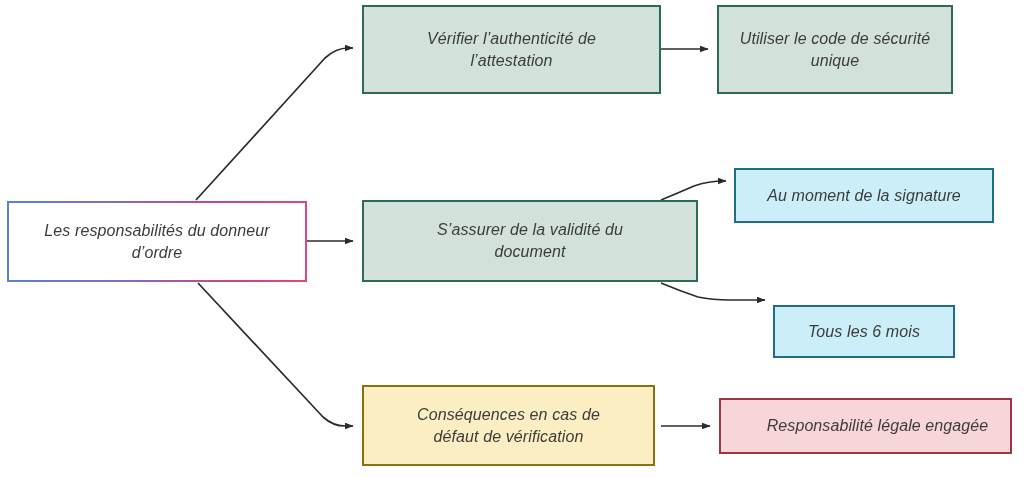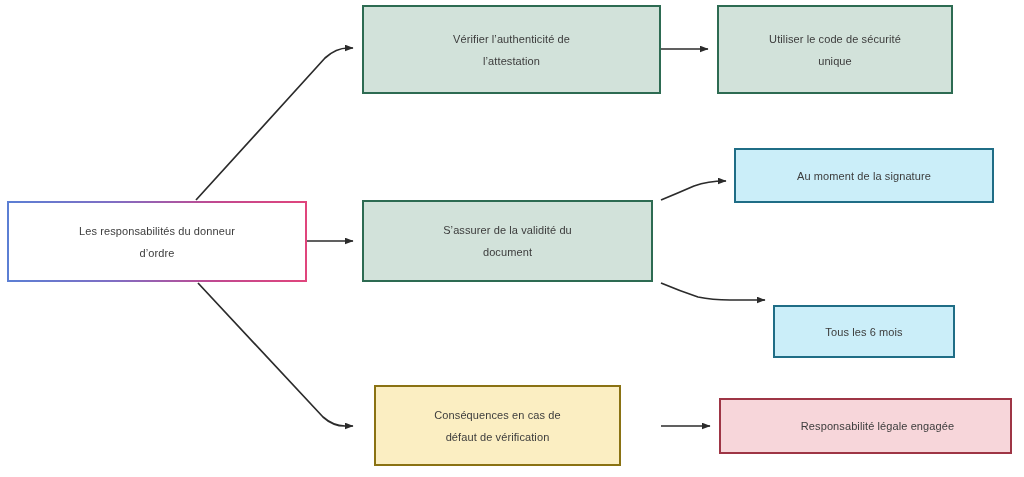--- a/index.html
+++ b/index.html
@@ -25,25 +25,26 @@
     pointer-events: none;
   }
   .node {
     position: absolute;
     box-sizing: border-box;
     display: flex;
     align-items: center;
     justify-content: center;
     text-align: center;
     color: #3c3c3c;
-    font-size: 11px;
+    font-size: 16px;
     line-height: 22px;
     letter-spacing: 0.1px;
     padding: 4px 12px;
     z-index: 2;
+    font-style: italic;
   }
   .node-label {
     display: block;
     width: 100%;
     white-space: pre-line;
   }
   .node-root {
     background: #ffffff;
     border: 2px solid transparent;
     background-image: linear-gradient(#ffffff, #ffffff),
@@ -103,34 +104,34 @@
   <div class="node node-green" style="left:362px; top:5px; width:299px; height:89px;">
     <span class="node-label">Vérifier l’authenticité de
 l’attestation</span>
   </div>
 
   <div class="node node-green" style="left:717px; top:5px; width:236px; height:89px;">
     <span class="node-label">Utiliser le code de sécurité
 unique</span>
   </div>
 
-  <div class="node node-green" style="left:362px; top:200px; width:291px; height:82px;">
+  <div class="node node-green" style="left:362px; top:200px; width:336px; height:82px;">
     <span class="node-label">S’assurer de la validité du
 document</span>
   </div>
 
-  <div class="node node-blue" style="left:734px; top:148px; width:260px; height:55px;justify-content:flex-end;">
+  <div class="node node-blue" style="left:734px; top:168px; width:260px; height:55px;justify-content:flex-end;">
     <span class="node-label">Au moment de la signature</span>
   </div>
 
   <div class="node node-blue" style="left:773px; top:272px; width:182px; height:53px;margin-top:33px;">
     <span class="node-label">Tous les 6 mois</span>
   </div>
 
-  <div class="node node-yellow" style="left:374px; top:385px; width:247px; height:81px;">
+  <div class="node node-yellow" style="left:362px; top:385px; width:293px; height:81px;">
     <span class="node-label">Conséquences en cas de
 défaut de vérification</span>
   </div>
 
   <div class="node node-pink" style="left:719px; top:398px; width:293px; height:56px;padding-left:36px;">
     <span class="node-label">Responsabilité légale engagée</span>
   </div>
 
 </div>
 

